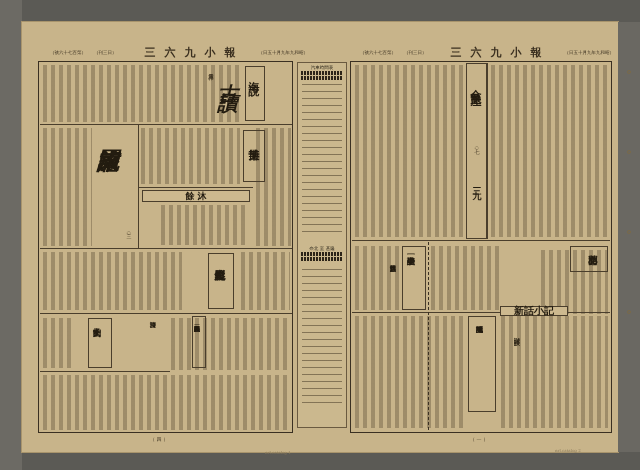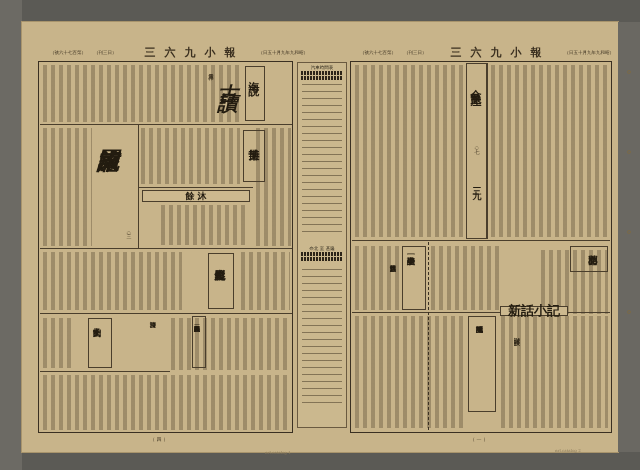--- a/index.html
+++ b/index.html
@@ -144,21 +144,21 @@
 <div class="box" style="left:402px; top:246px; width:24px; height:64px;"></div>
 <div class="vtitle" style="left:407px; top:250px; font-size:8px;">一讀學全史</div>
 <div class="vtitle" style="left:390px; top:260px; font-size:6px;">晉代之談話</div>
 
 <div class="box" style="left:468px; top:316px; width:28px; height:96px;"></div>
 <div class="vtitle" style="left:476px; top:320px; font-size:7px;">鬼魂問話</div>
 
 <div class="box" style="left:570px; top:246px; width:38px; height:26px;"></div>
 <div class="vtitle" style="left:588px; top:248px; font-size:9px;">開心文苑</div>
 
-<div class="hbar" style="left:500px; top:306px; width:68px; height:10px; font-size:13px;">
+<div class="hbar" style="left:500px; top:306px; width:68px; height:10px; font-size:10px;">
   <span>新話小記</span>
 </div>
 <div class="vtitle" style="left:514px; top:332px; font-size:6px;">諧 談</div>
 
 <div class="pageno" style="left:470px; top:436px;">（ 一 ）</div>
 
 <div class="hole" style="left:627px; top:70px;"></div>
 <div class="hole" style="left:627px; top:150px;"></div>
 <div class="hole" style="left:627px; top:230px;"></div>
 <div class="hole" style="left:627px; top:310px; "></div>

